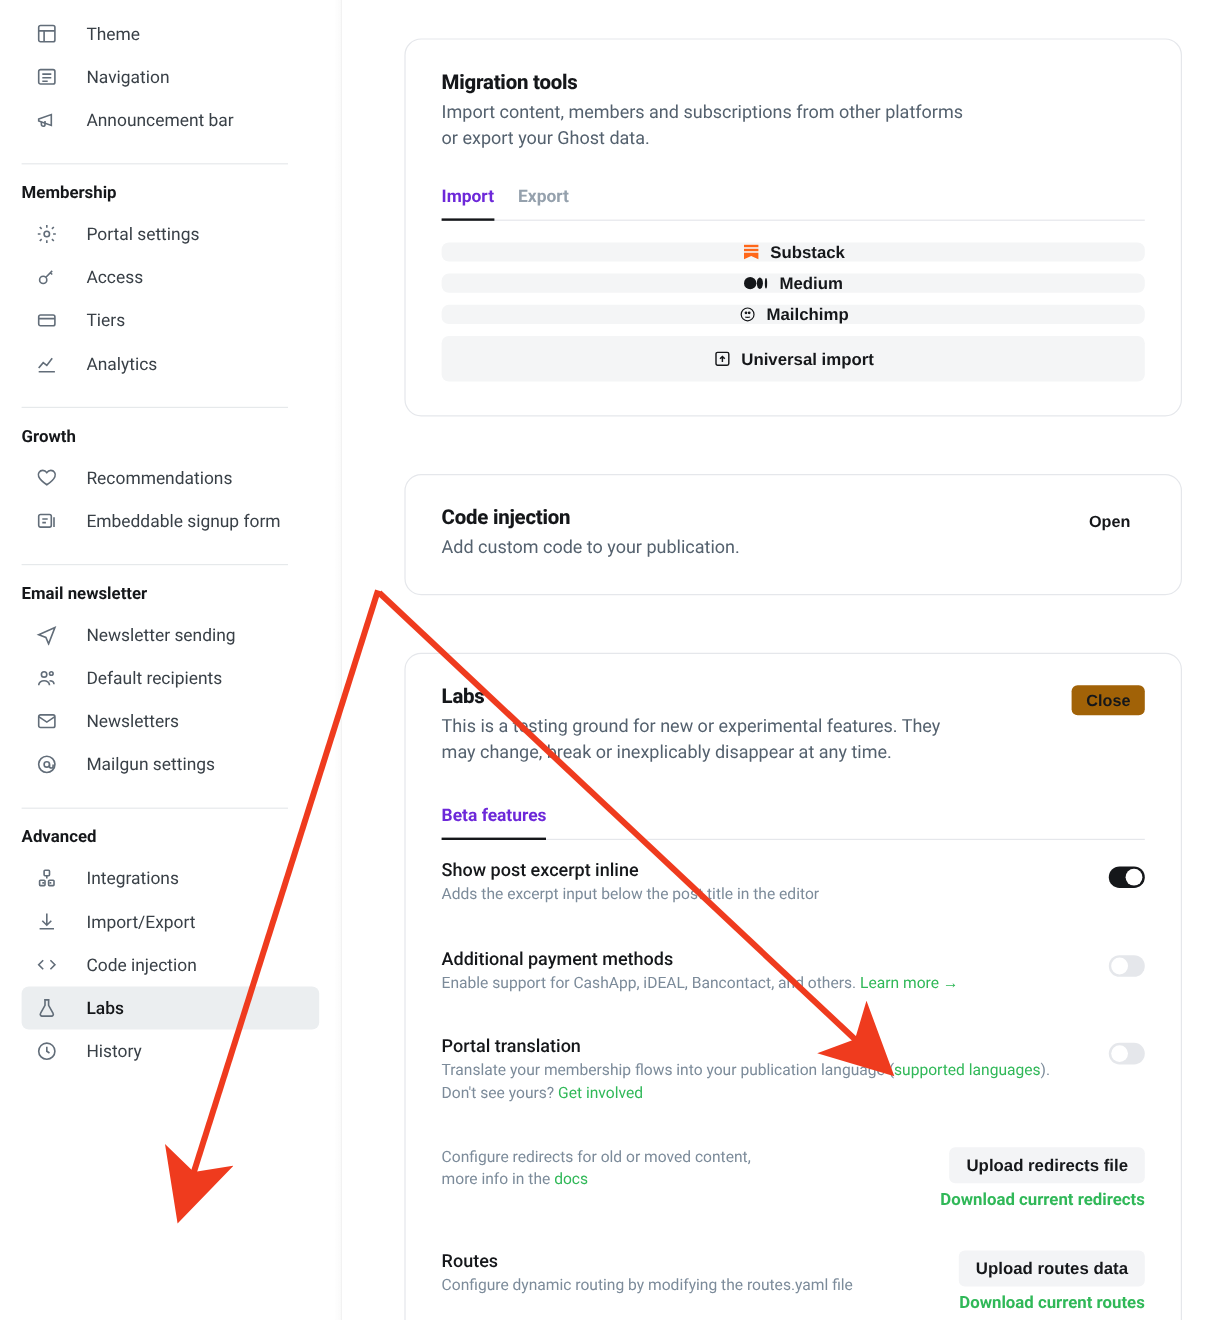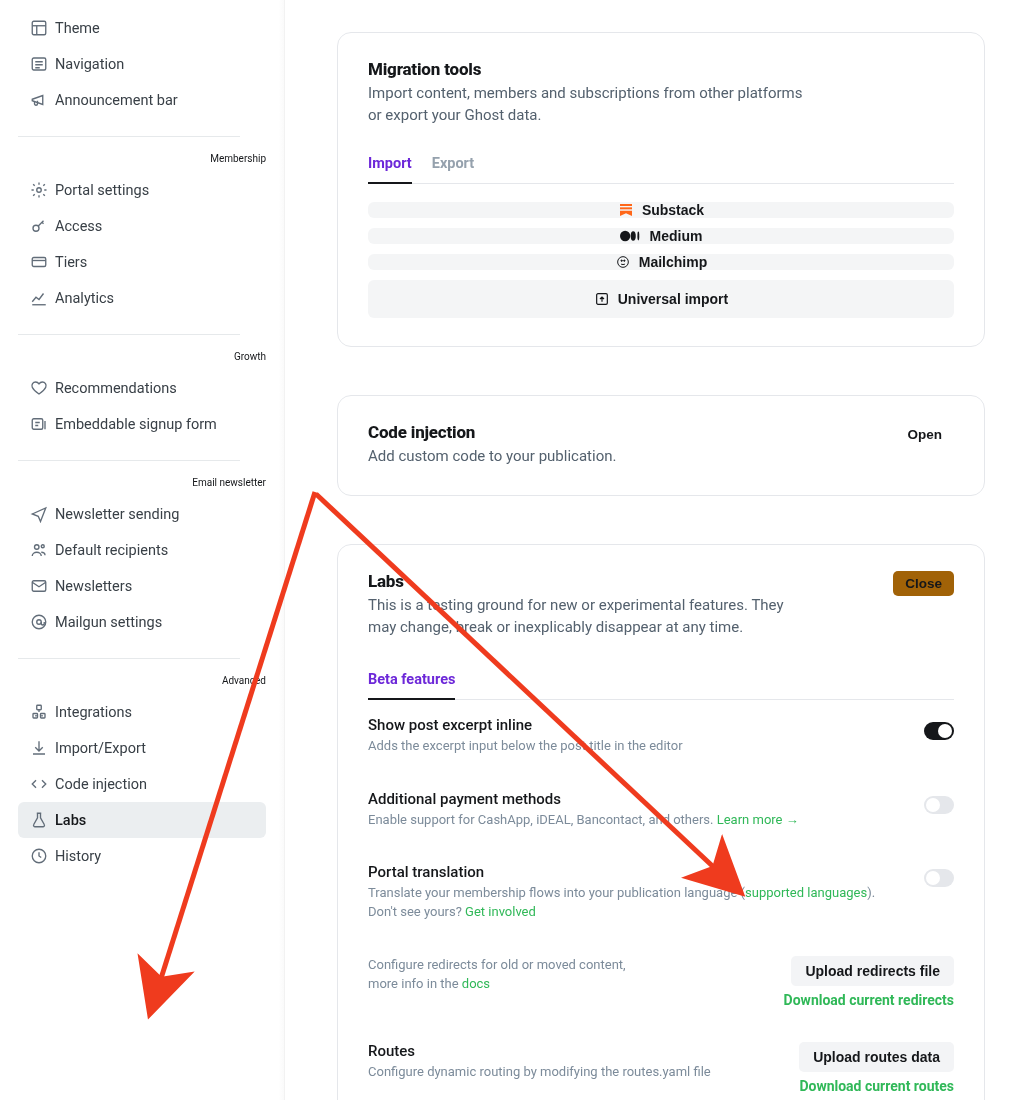--- a/index.html
+++ b/index.html
@@ -16,30 +16,30 @@
 .sidebar {
   width: 285px;
   padding: 10px 18px 0 18px;
   border-right: 1px solid rgba(0,0,0,0.05);
   font-size: 14.5px;
   background: linear-gradient(to right, #fff 0%, #fff 98%, rgba(0,0,0,0.02) 100%);
 }
 .side-item {
   display: flex;
   align-items: center;
-  gap: 7px;
+  gap: 24px;
   padding: 9px 12px;
   border-radius: 6px;
   color: #394047;
   cursor: pointer;
 }
 .side-item.active { background: #ebeef0; color: #15171a; font-weight:500;}
 .side-icon { width: 18px; height: 18px; display:flex; align-items:center; justify-content:center; color:#626d79; flex-shrink:0; }
 .side-divider { border-top:1px solid #e6e9eb; margin: 18px 0 16px 0; width: 222px; }
-.side-heading { font-weight:400; font-size:10px; margin: 0 0 8px 0; color:#15171a;text-align:right; }
+.side-heading { font-weight:700; font-size:14px; margin: 0 0 8px 0; color:#15171a; }
 .main { flex:1; padding: 32px 42px 40px 52px; overflow-y:auto; }
 .card {
   border:1px solid #e5e7eb;
   border-radius:14px;
   padding: 26px 30px 28px 30px;
   margin-bottom: 48px;
   background:#fff;
 }
 .card h2 { font-size:17px; font-weight:800; margin-bottom:4px; letter-spacing:-0.2px;}
 .card .desc { color:#54616e; font-size:15px; line-height:1.45; max-width: 440px; }

